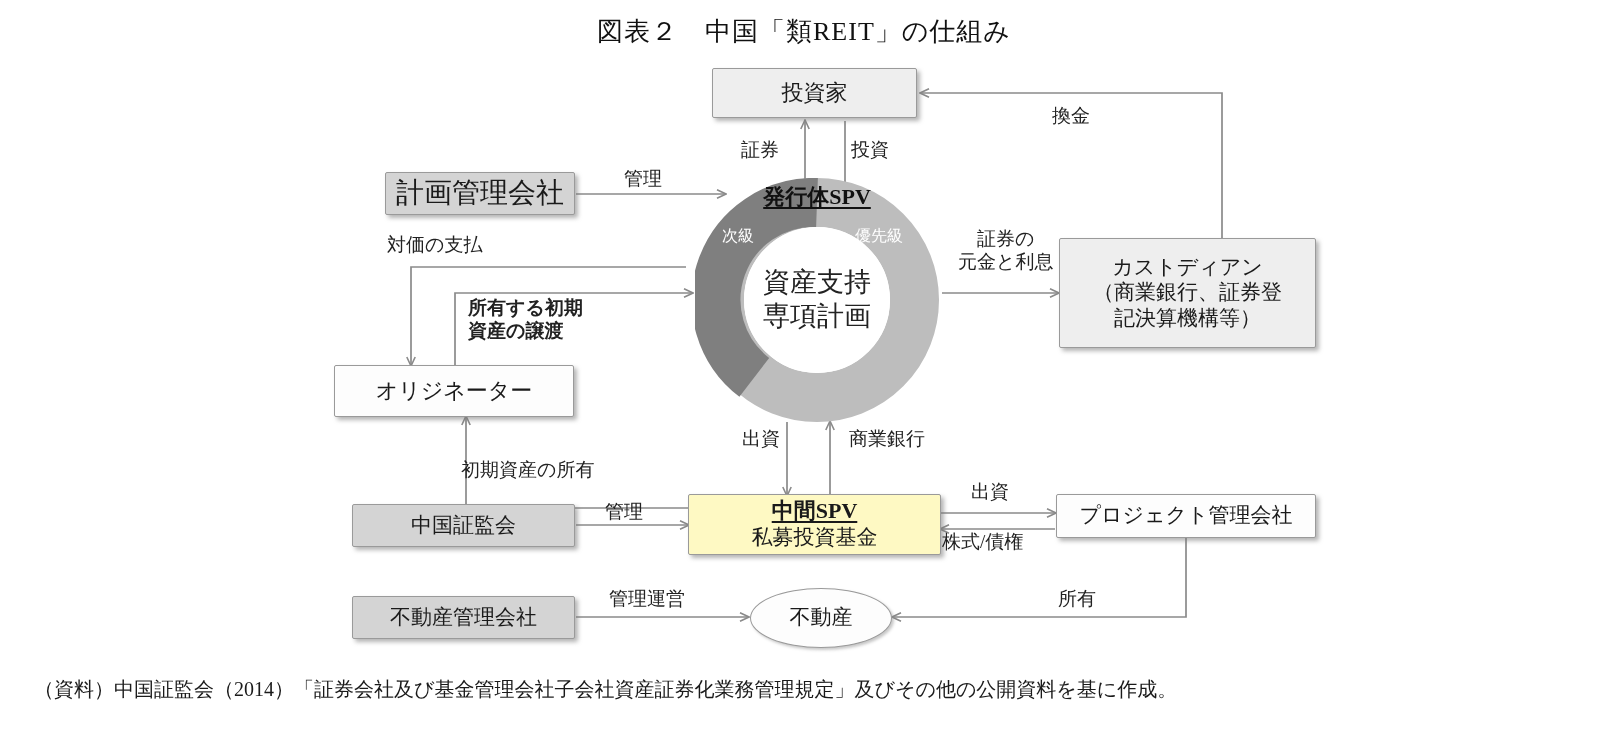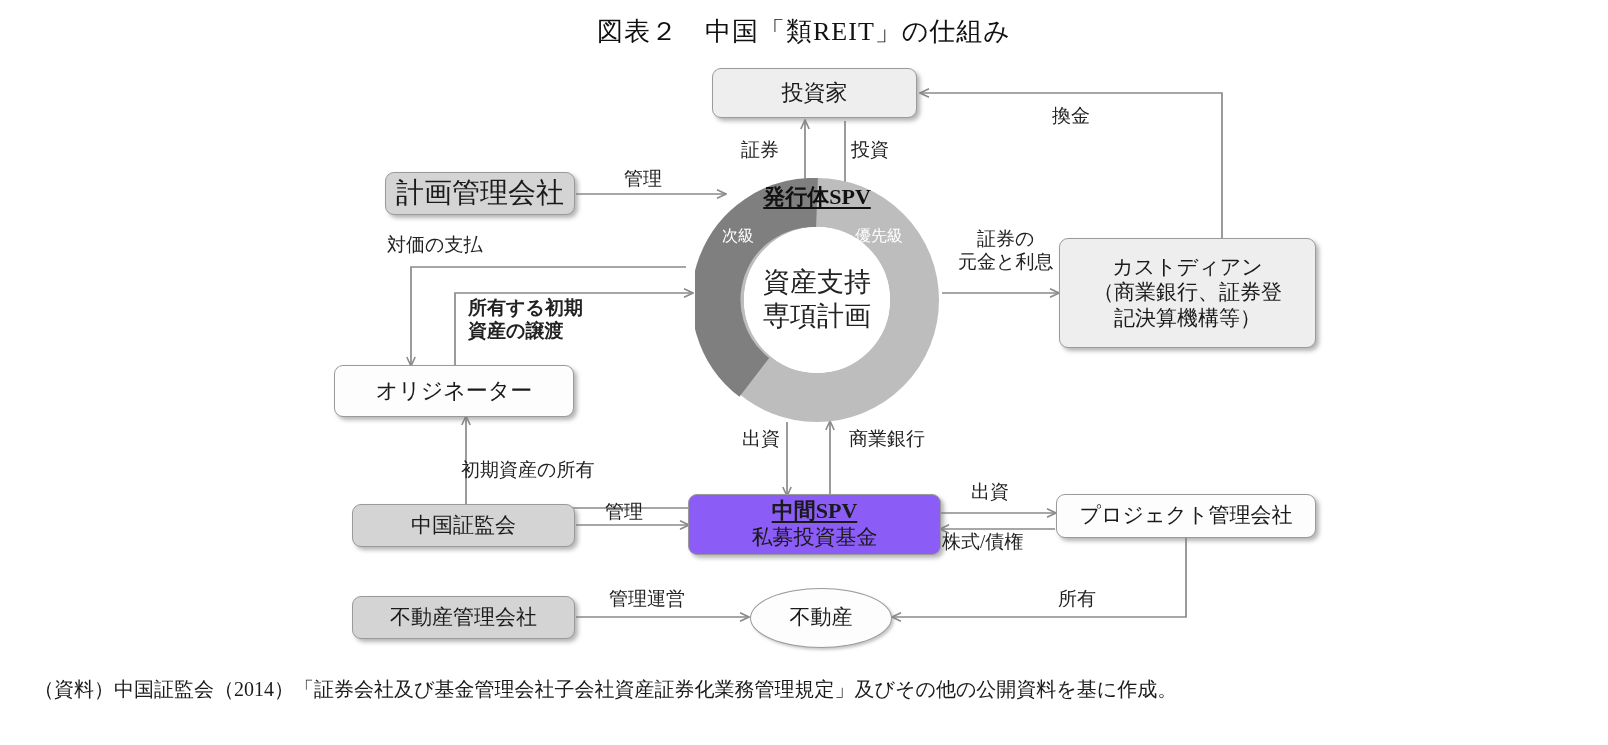--- a/index.html
+++ b/index.html
@@ -7,26 +7,26 @@
        font-family:"Liberation Serif","DejaVu Serif",serif;color:#1a1a1a;}
   #stage{position:absolute;left:0;top:0;width:1608px;height:745px;}
   .title{position:absolute;left:0;top:14px;width:1608px;text-align:center;
          font-size:26px;letter-spacing:1px;color:#111;}
   .footer{position:absolute;left:34px;top:676px;font-size:20px;color:#1a1a1a;
           white-space:nowrap;letter-spacing:0px;}
   svg#wires{position:absolute;left:0;top:0;width:1608px;height:745px;}
 
   .node{position:absolute;box-sizing:border-box;display:flex;align-items:center;
         justify-content:center;text-align:center;line-height:1.22;
-        border:1px solid #9a9a9a;border-radius:9px;
+        border:1px solid #9a9a9a;border-radius:2px;
         box-shadow:3px 3px 4px rgba(120,120,120,0.55);}
   .node.white{background:#fdfdfd;}
   .node.light{background:#eeeeee;}
   .node.gray{background:#d4d4d4;}
-  .node.darkgray{background:#8b5cf6;}
+  .node.darkgray{background:#fef9c3;}
   .node .lbl{display:block;}
   .node.ellipse{border-radius:50%;box-shadow:2px 2px 3px rgba(130,130,130,0.45);}
 
   .edgelabel{position:absolute;font-size:19px;color:#222;white-space:nowrap;
              line-height:1.2;text-align:center;}
 
   .donutwrap{position:absolute;left:695px;top:178px;width:244px;height:244px;}
   .donut-center{position:absolute;left:50%;top:50%;transform:translate(-50%,-50%);
                 width:140px;text-align:center;font-size:27px;line-height:1.25;color:#222;}
   .ring-lbl{position:absolute;font-size:16px;color:#ffffff;white-space:nowrap;}

